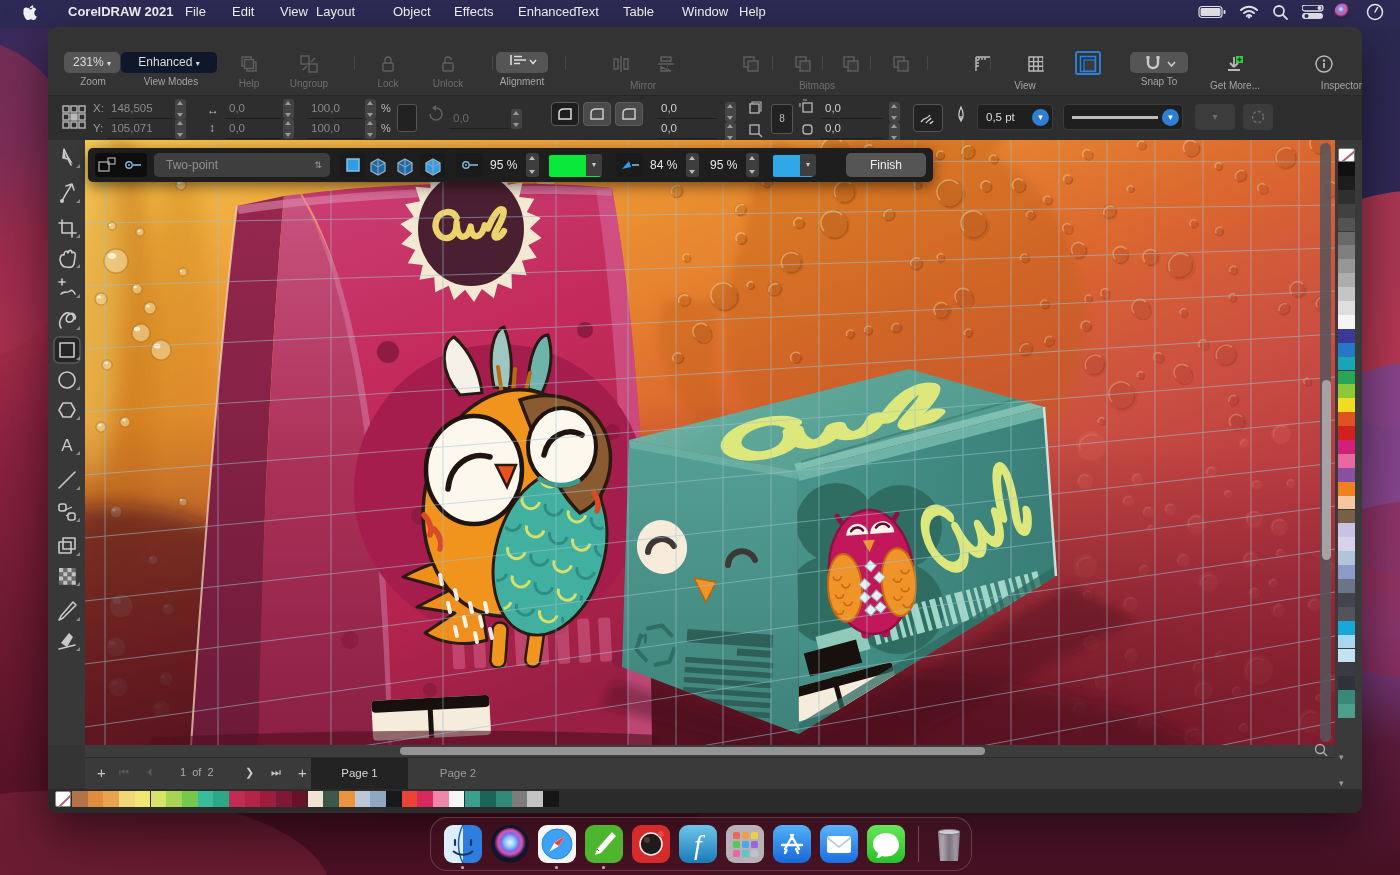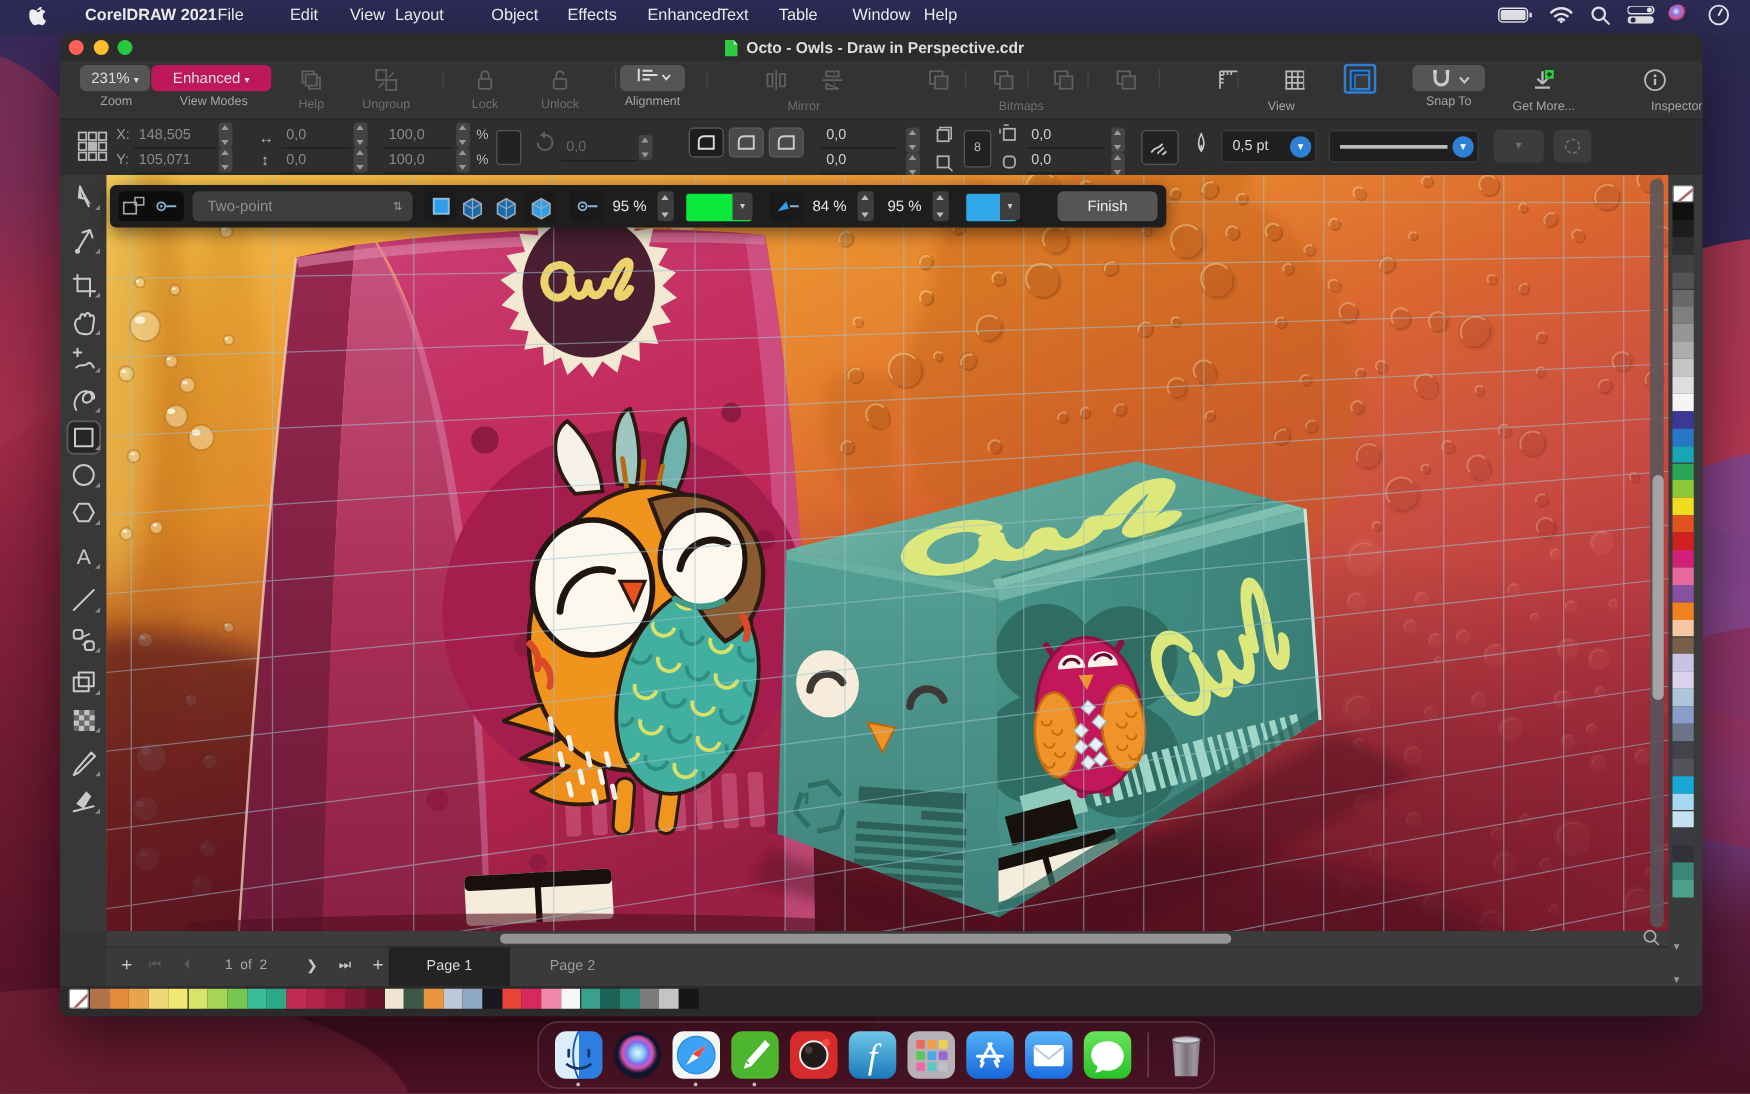--- a/index.html
+++ b/index.html
@@ -45,21 +45,21 @@
     <ellipse cx="-30" cy="200" rx="120" ry="160" fill="#a83252" opacity="0.5"></ellipse>
       <ellipse cx="70" cy="890" rx="260" ry="100" fill="#8a2a42" opacity="0.45"></ellipse>
     <rect x="0" y="24" width="1400" height="4" fill="#2e2b52"></rect>
   </svg>
 
   <div class="abs" style="left:0;top:0;width:1400px;height:24px;background:#2d2b55;color:#f5f5f5;font-size:13px">
     <svg style="position:absolute;left:23px;top:4px" width="15" height="17" viewBox="0 0 15 17">
         <path d="M10.2,0.5 C10.4,1.6 9.9,2.7 9.3,3.5 C8.6,4.3 7.5,4.9 6.5,4.8 C6.3,3.8 6.9,2.7 7.5,2 C8.2,1.2 9.3,0.6 10.2,0.5 Z M12.6,14 C13.1,13.2 13.4,12.7 13.8,11.8 C10.8,10.6 10.3,6.3 13.3,4.6 C12.4,3.4 11.1,2.8 9.9,2.8 C9,2.8 8.4,3 7.8,3.2 C7.3,3.4 6.9,3.5 6.4,3.5 C5.8,3.5 5.3,3.3 4.8,3.1 C4.2,2.9 3.6,2.8 2.9,2.8 C1.6,2.9 0.3,3.8 0.5,6.1 C0.1,8.3 0.7,10.6 1.7,12.4 C2.5,13.8 3.5,15.3 4.8,15.3 C5.4,15.3 5.8,15.1 6.2,14.9 C6.7,14.7 7.2,14.5 7.9,14.5 C8.6,14.5 9,14.7 9.5,14.9 C9.9,15.1 10.3,15.3 10.9,15.3 C12,15.3 12.9,14 12.6,14 Z" fill="#f2f2f5" transform="translate(0,0.8)"></path>
       </svg>
     <span style="position:absolute;left:68px;top:0;line-height:24px;font-weight:bold">CorelDRAW 2021</span>
-    <span style="position:absolute;left:174px;top:0;line-height:24px">File</span>
+    <span style="position:absolute;left:185px;top:0;line-height:24px">File</span>
       <span style="position:absolute;left:232px;top:0;line-height:24px">Edit</span>
       <span style="position:absolute;left:280px;top:0;line-height:24px">View</span>
       <span style="position:absolute;left:316px;top:0;line-height:24px">Layout</span>
       <span style="position:absolute;left:393px;top:0;line-height:24px">Object</span>
       <span style="position:absolute;left:454px;top:0;line-height:24px">Effects</span>
       <span style="position:absolute;left:518px;top:0;line-height:24px">Enhanced</span>
       <span style="position:absolute;left:575px;top:0;line-height:24px">Text</span>
       <span style="position:absolute;left:623px;top:0;line-height:24px">Table</span>
       <span style="position:absolute;left:682px;top:0;line-height:24px">Window</span>
       <span style="position:absolute;left:739px;top:0;line-height:24px">Help</span>
@@ -94,36 +94,26 @@
       <circle cx="8.5" cy="8.5" r="8" fill="url(#sirimb)"></circle>
     </svg>
     <svg style="position:absolute;left:1366px;top:3px" width="18" height="18" viewBox="0 0 18 18">
       <circle cx="9" cy="9" r="7.5" fill="none" stroke="#e8e8ee" stroke-width="1.5"></circle>
         <path d="M9,9 L11.5,4.5" stroke="#e8e8ee" stroke-width="1.5" stroke-linecap="round"></path>
     </svg>
   </div>
 
   <div class="abs" style="left:48px;top:27px;width:1314px;height:786px;background:#343434;border-radius:9px;overflow:hidden;box-shadow:0 18px 50px rgba(0,0,0,0.55)">
 
-    <div class="abs" style="left:0;top:0;width:1314px;height:22px;background:#2c2c2c">
-      <div class="abs" style="left:7px;top:4.8px;width:12px;height:12px;border-radius:50%;background:#ff5f57"></div>
-      <div class="abs" style="left:26.5px;top:4.8px;width:12px;height:12px;border-radius:50%;background:#febc2e"></div>
-      <div class="abs" style="left:46px;top:4.8px;width:12px;height:12px;border-radius:50%;background:#28c840"></div>
-      <svg class="abs" style="left:530px;top:4px" width="14" height="15" viewBox="0 0 14 15">
-          <path d="M2,1 L9,1 L12,4.5 L12,14 L2,14 Z" fill="#2ecc40"></path>
-          <path d="M9,1 L9,4.5 L12,4.5 Z" fill="#b8f0c0"></path>
-        </svg>
-      <span class="abs" style="left:549px;top:3.5px;font-size:12.5px;font-weight:bold;color:#dedede">Octo - Owls - Draw in Perspective.cdr</span>
-    </div>
 
     <div class="abs" style="left:0;top:22px;width:1314px;height:46px;background:#333333">
         <div class="abs" style="left:7px;top:0;width:1307px;height:46px">
           <div style="position:absolute;left:9px;top:3px;width:56px;height:21px;background:#555;border-radius:5px;color:#ddd;font-size:12px;text-align:center;line-height:21px">231% <span style="font-size:8px">▾</span></div>
           <div style="position:absolute;left:0;top:27px;width:76px;text-align:center;font-size:10px;color:#a5a5a5">Zoom</div>
-          <div style="position:absolute;left:66px;top:3px;width:96px;height:21px;background:#be185d;border-radius:5px;color:#ddd;font-size:12px;text-align:center;line-height:21px">Enhanced <span style="font-size:8px">▾</span></div>
+          <div style="position:absolute;left:66px;top:3px;width:96px;height:21px;background:#0f172a;border-radius:5px;color:#ddd;font-size:12px;text-align:center;line-height:21px">Enhanced <span style="font-size:8px">▾</span></div>
           <div style="position:absolute;left:76px;top:27px;width:80px;text-align:center;font-size:10px;color:#a5a5a5">View Modes</div>
           <div style="position:absolute;left:159px;top:4px;width:70px;text-align:center">
             <div style="height:22px"><svg width="22" height="22" viewBox="0 0 22 22" style="vertical-align:top">
                 <rect x="4" y="4" width="9" height="9" stroke="#606060" stroke-width="1.4" fill="none"></rect>
                 <rect x="9" y="9" width="9" height="9" stroke="#606060" stroke-width="1.4" fill="none"></rect>
                 <rect x="6.5" y="6.5" width="9" height="9" fill="#3a3a3a" stroke="#606060" stroke-width="1.4"></rect>
               </svg></div>
             <div style="margin-top:3px;font-size:10px;color:#6e6e6e">Help</div>
           </div>
           <div style="position:absolute;left:219px;top:4px;width:70px;text-align:center">

